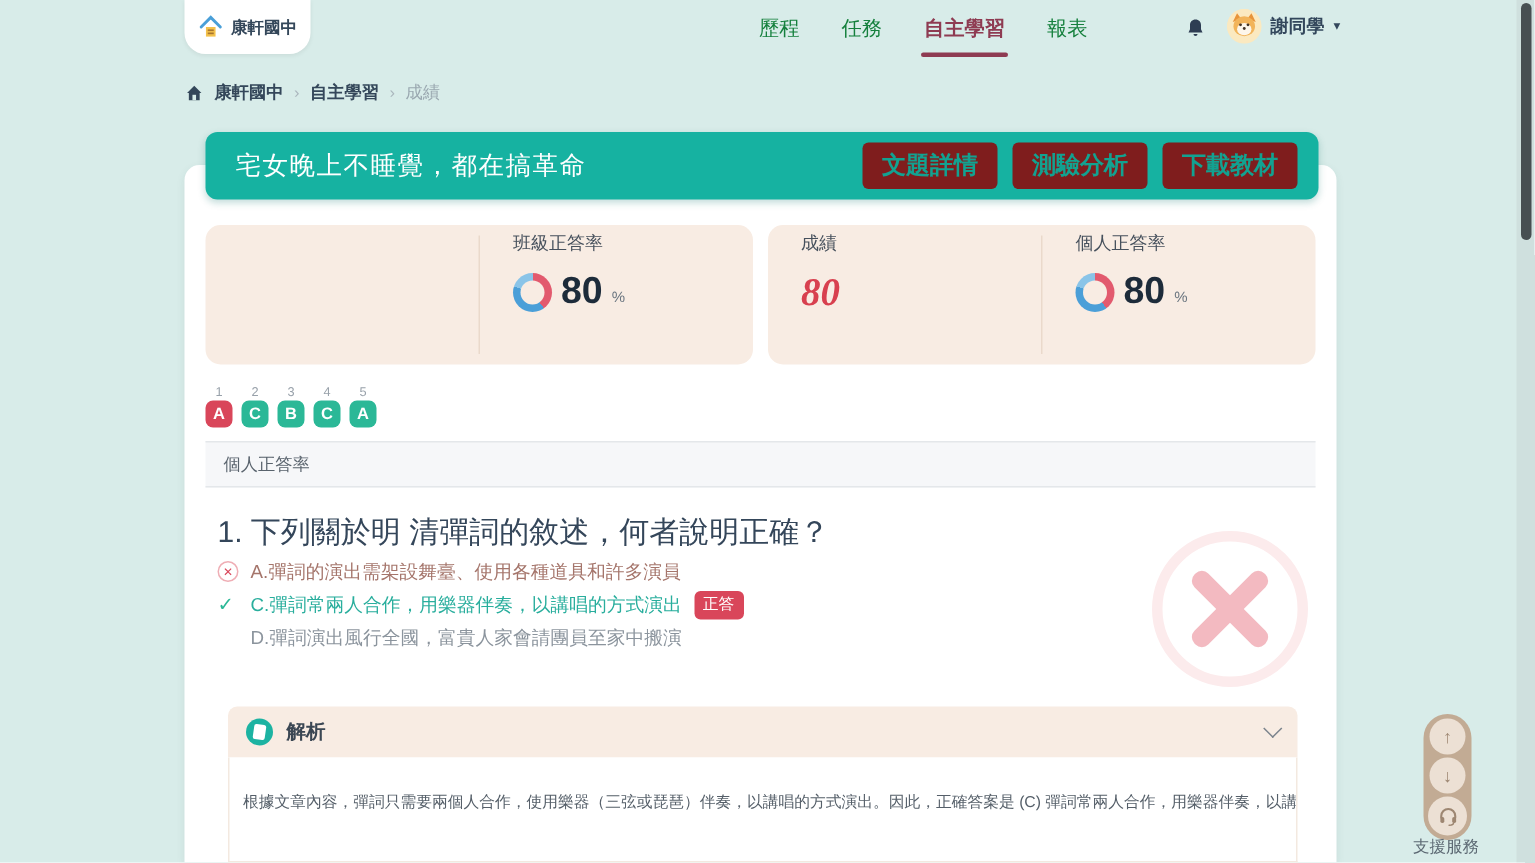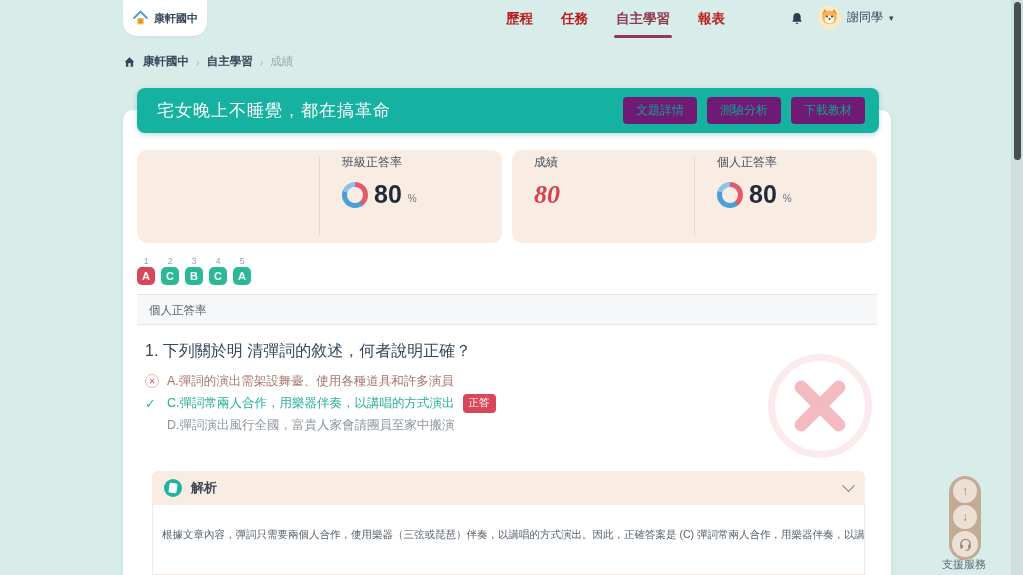--- a/index.html
+++ b/index.html
@@ -5,46 +5,46 @@
   * { margin:0; padding:0; box-sizing:border-box; }
   html,body { width:1023px; height:575px; overflow:hidden; }
   body { font-family:"Liberation Sans","DejaVu Sans",sans-serif; background:#d8ece9; position:relative; }
 
   
   .logo-pill { position:absolute; left:123px; top:0; width:84px; height:36px; background:#fff;
     border-radius:0 0 14px 14px; display:flex; align-items:center; justify-content:center; gap:5px;
     box-shadow:0 1px 3px rgba(0,0,0,.06); }
   .logo-pill .school { font-size:11px; font-weight:bold; color:#34475a; }
   .topnav { position:absolute; left:506px; top:0; height:38px; display:flex; align-items:center; gap:28px; }
-  .topnav .nav-item { font-size:13.5px; color:#b91c1c; position:relative; cursor:pointer;font-weight:bold; }
+  .topnav .nav-item { font-size:13.5px; color:#15803d; position:relative; cursor:pointer; }
   .topnav .nav-item.active { color:#8e3b52; font-weight:bold; }
   .topnav .nav-item.active::after { content:""; position:absolute; left:-2px; right:-2px; bottom:-10px;
     height:3px; background:#8e3b52; border-radius:2px; }
   .bell { position:absolute; left:789px; top:10px; width:16px; height:18px; cursor:pointer; }
   .user-chip { position:absolute; left:818px; top:6px; display:flex; align-items:center; gap:6px; cursor:pointer; }
   .avatar { width:23px; height:23px; border-radius:50%; background:#fbe9c0; overflow:hidden; }
-  .user-name { font-size:12px; font-weight:normal; color:#33475c; }
+  .user-name { font-size:12px; font-weight:bold; color:#33475c; }
   .caret { font-size:9px; color:#33475c; }
 
   
   .breadcrumb { position:absolute; left:123px; top:54px; display:flex; align-items:center; gap:7px; }
   .crumb { font-size:11.5px; font-weight:bold; color:#34475a; cursor:pointer; }
   .crumb.current { color:#9aa8b0; font-weight:normal; cursor:default; }
   .crumb-sep { font-size:11px; color:#aab6bd; }
 
   
   .main-card { position:absolute; left:123px; top:110px; width:768px; height:465px; background:#fff;
     border-radius:10px 10px 0 0; box-shadow:0 2px 6px rgba(40,80,75,.08); }
   .banner { position:absolute; left:137px; top:88px; width:742px; height:45px; background:#16b2a1;
     border-radius:8px; display:flex; align-items:center; justify-content:space-between;
     padding:0 14px 0 20px; box-shadow:0 2px 5px rgba(20,120,110,.25); z-index:5; }
   .banner-title { color:#fff; font-size:17px; font-weight:normal; letter-spacing:1px; }
   .banner-btns { display:flex; gap:10px; }
-  .banner-btn { background:#701a75; color:#12a291; font-size:12px; padding:5px 13px; border:none;
-    border-radius:4px; cursor:pointer; }
+  .banner-btn { background:#7f1d1d; color:#12a291; font-size:16px; padding:5px 13px; border:none;
+    border-radius:4px; cursor:pointer;font-weight:bold; }
 
   
   .stats-row { position:absolute; left:14px; top:40px; width:740px; height:93px; display:flex; gap:10px; }
   .stat-card { flex:1; background:#f8ece3; border-radius:10px; display:flex; padding:4px 0; }
   .stat-half { flex:1; padding-left:22px; }
   .stat-divider { width:1px; background:#ead9cb; margin:3px 0; }
   .stat-label { font-size:12px; color:#46505c; margin-bottom:9px; }
   .stat-value-row { display:flex; align-items:center; gap:6px; }
   .donut { width:26px; height:26px; border-radius:50%; position:relative;
     background:conic-gradient(#e25a6e 0 40%, #4b9fd8 40% 80%, #8ac4e8 80% 100%); }
@@ -60,21 +60,21 @@
   .answer-num { font-size:8.5px; color:#98a1aa; height:11px; }
   .answer-badge { width:18px; height:18px; border-radius:5px; color:#fff; font-size:11px; font-weight:bold;
     display:flex; align-items:center; justify-content:center; }
   .answer-badge.wrong { background:#d9465a; }
   .answer-badge.right { background:#2bb897; }
 
   
   .section-bar { position:absolute; left:14px; top:184px; width:740px; height:31px; background:#f6f7f9;
     border-top:1px solid #e4e7ea; border-bottom:1px solid #e4e7ea; line-height:30px; padding-left:12px;
     font-size:11.5px; color:#59636d; }
-  .question-text { position:absolute; left:22px; top:231px; font-size:16px; color:#34465a; }
+  .question-text { position:absolute; left:22px; top:231px; font-size:20px; color:#34465a; }
   .options { position:absolute; left:22px; top:260px; }
   .option-row { display:flex; align-items:center; height:22px; }
   .opt-mark { width:22px; display:flex; align-items:center; }
   .mark-wrong { width:14px; height:14px; border:1px solid #efaeb5; border-radius:50%; color:#d9465a;
     font-size:8px; display:flex; align-items:center; justify-content:center; }
   .mark-right { color:#2bb897; font-size:13px; font-weight:bold; }
   .opt-text { font-size:12.5px; }
   .opt-a { color:#a5756b; }
   .opt-plain { color:#8b949d; }
   .opt-correct { color:#29ae9d; }

